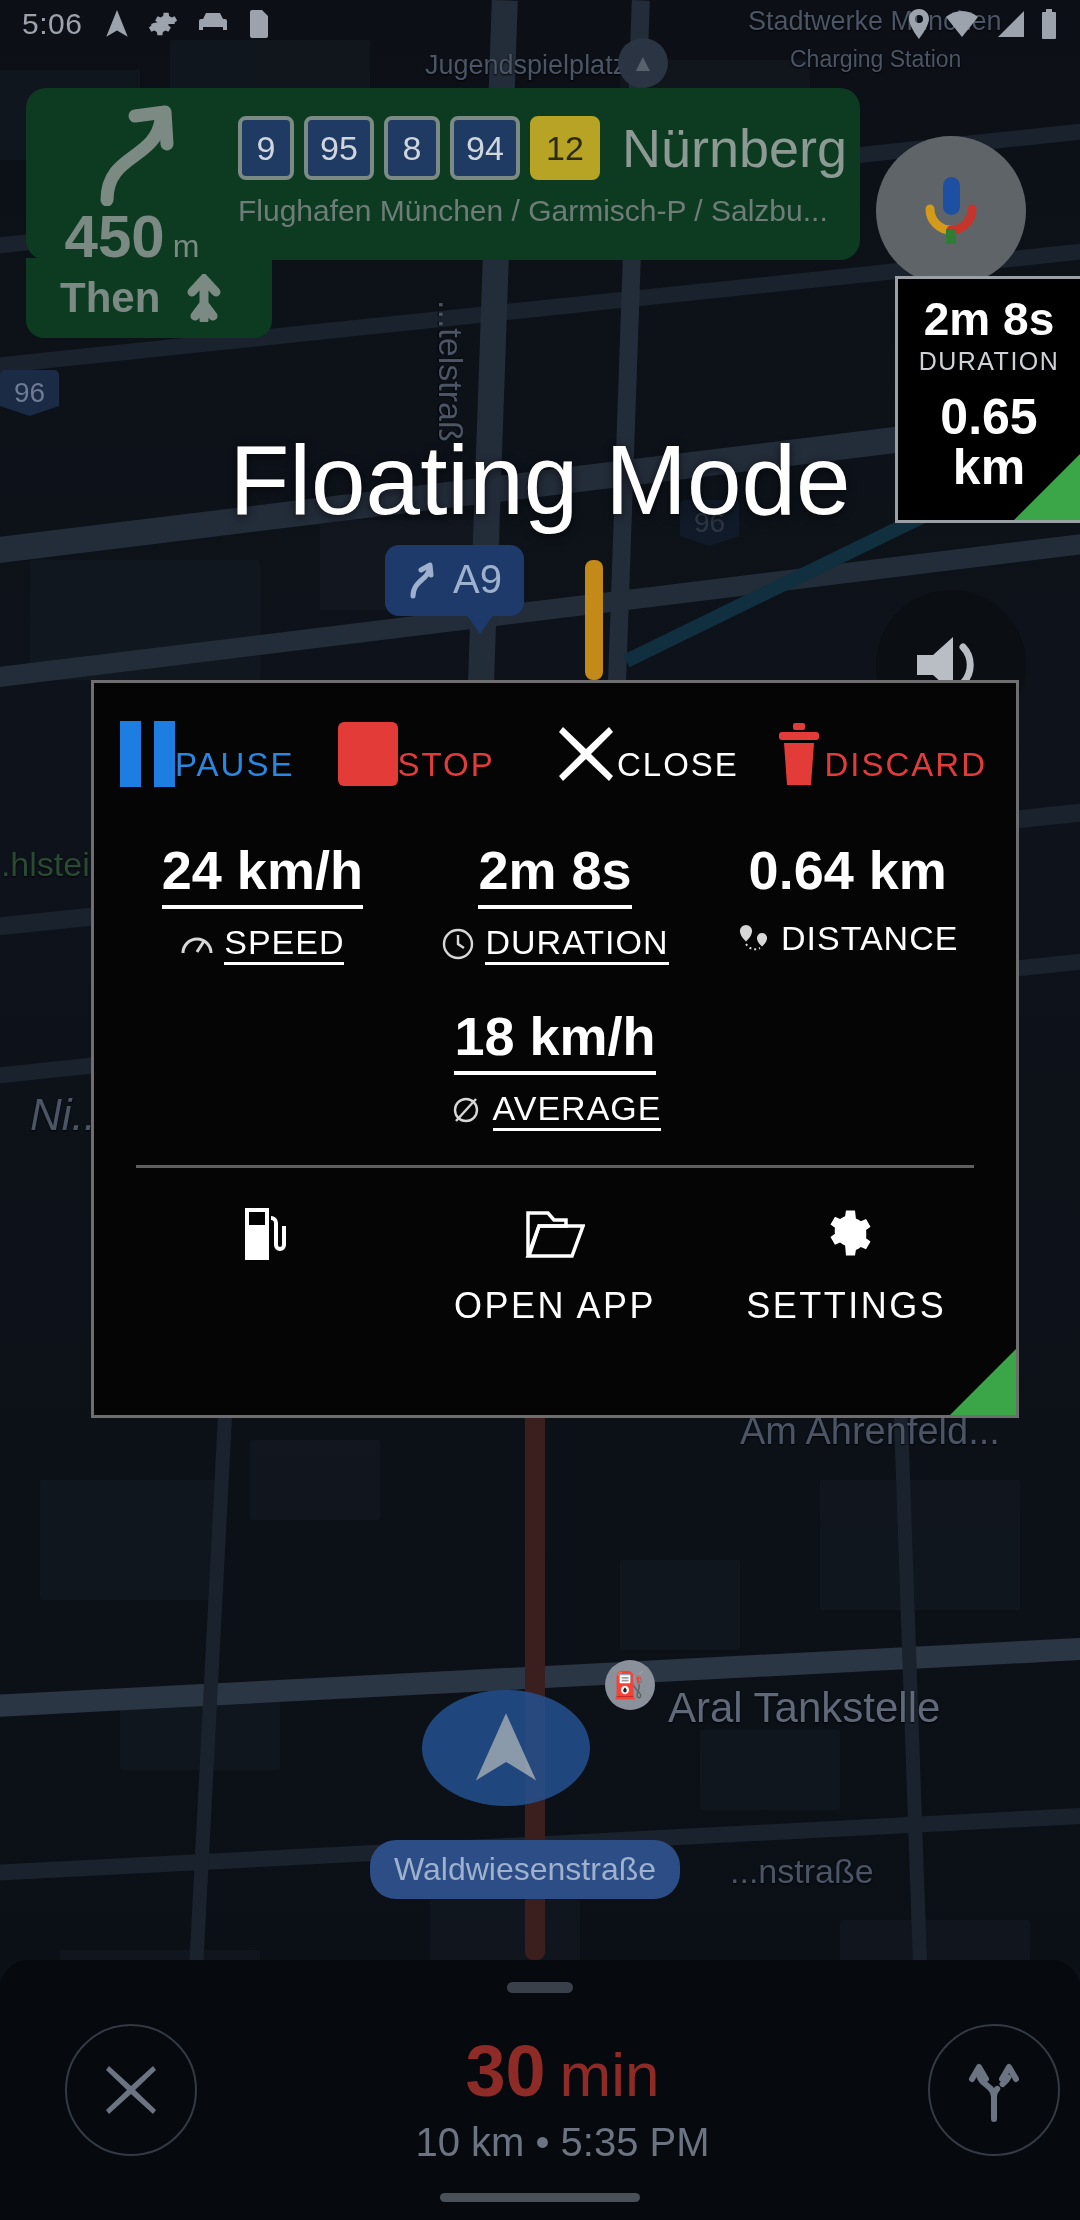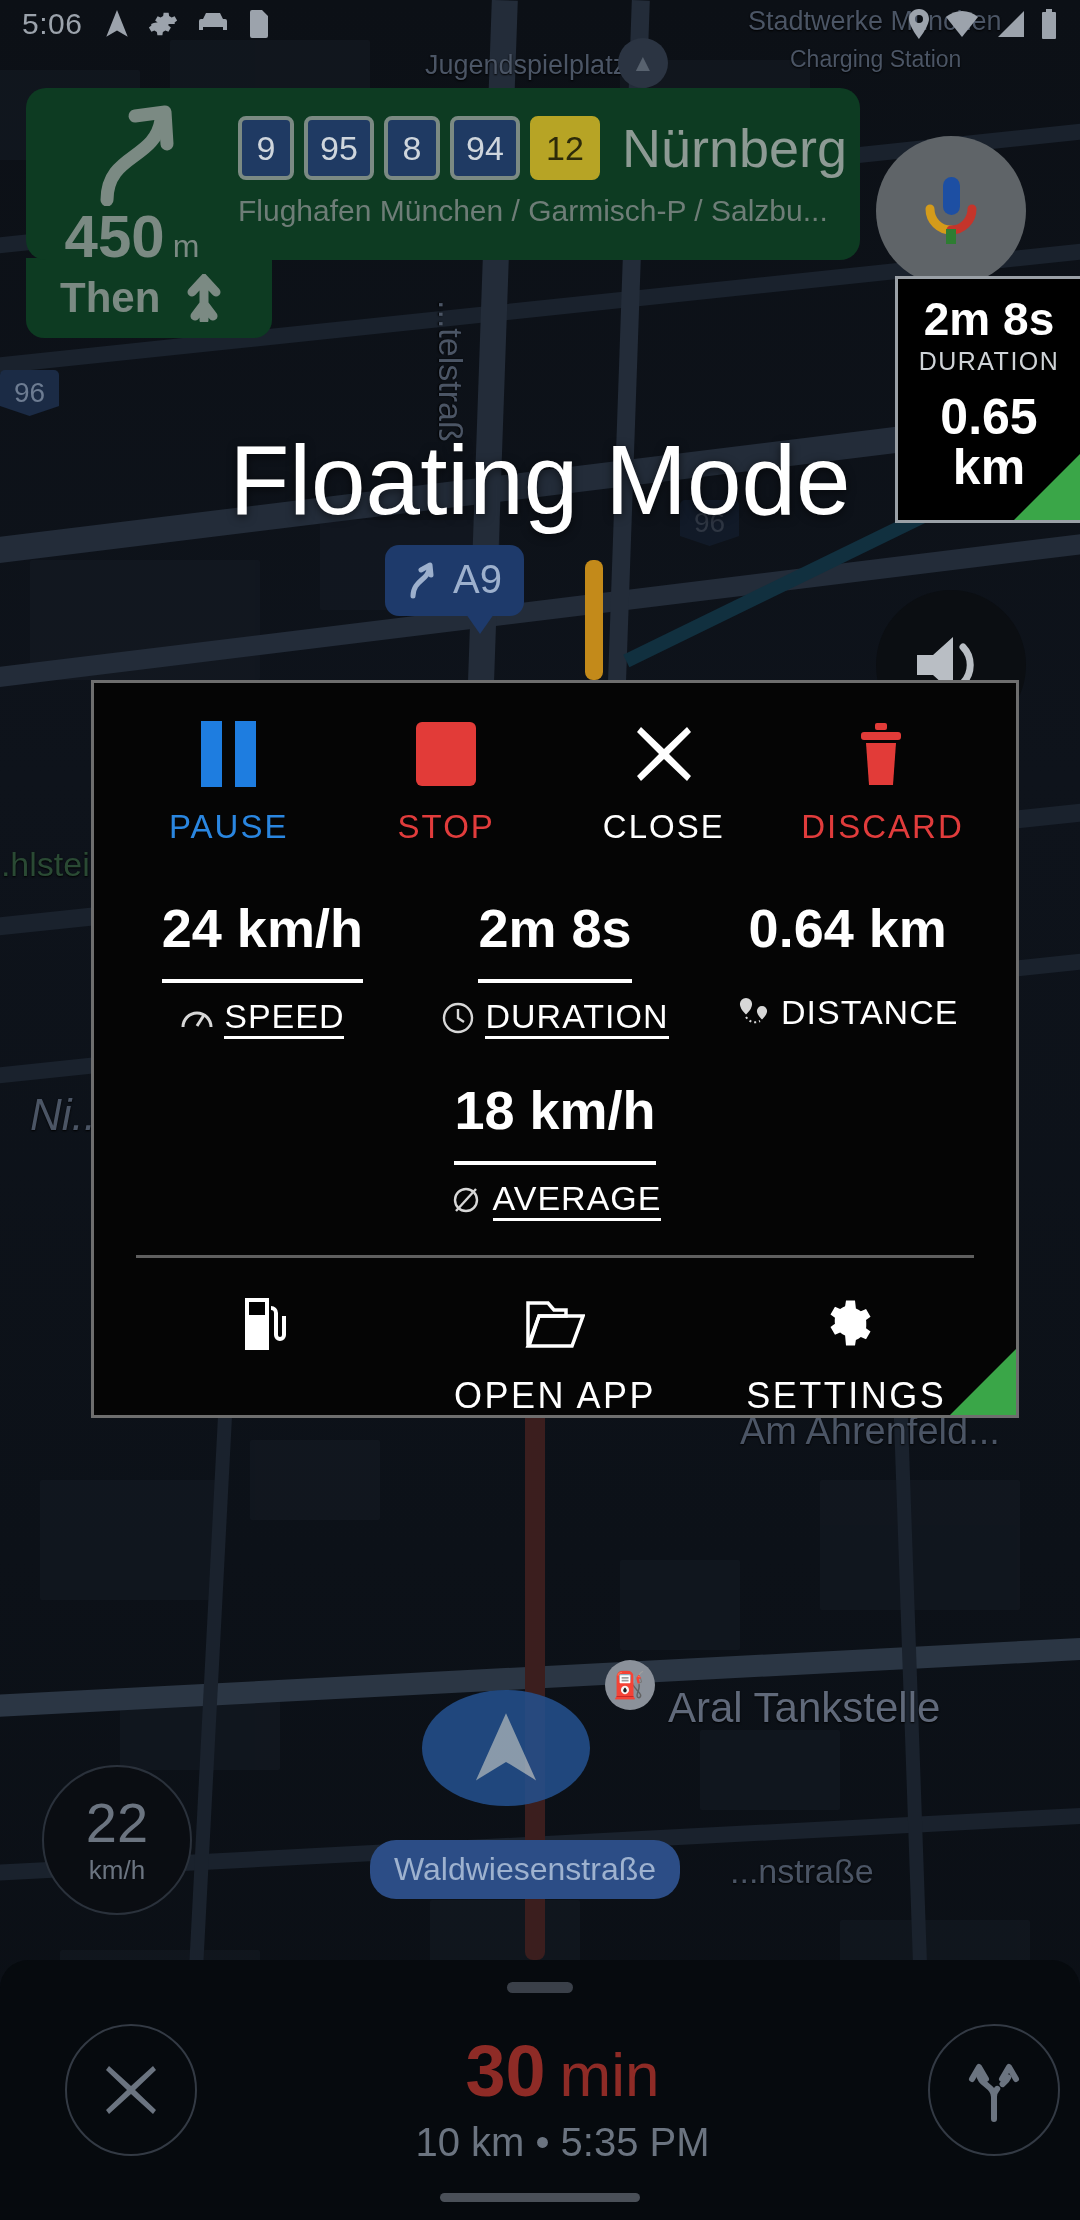--- a/index.html
+++ b/index.html
@@ -116,35 +116,35 @@
   .tw-val2 { color:#fff; font-size:50px; font-weight:bold; margin-top:16px;
      line-height:1.0; text-align:center; }
   .tw-corner { position:absolute; right:0; bottom:0; width:0;height:0;
      border-left:66px solid transparent; border-bottom:66px solid #3aa648; }
 
   
   .dialog { position:absolute; left:91px; top:680px; width:928px; height:738px;
     background:#050505; border:3px solid #6e6e6e; z-index:50; overflow:hidden; }
 
   .row-top { display:flex; padding:38px 26px 0 26px; }
-  .act { flex:1; display:flex; flex-direction:column; align-items:center; }
+  .act { flex:1; display:flex; align-items:center; }
   .act-ic { height:66px; display:flex; align-items:center; justify-content:center; }
   .act-lbl { margin-top:22px; font-size:33px; letter-spacing:2px; text-align:center;
      line-height:1.08; max-width:160px; }
   .c-blue { color:#2a86e0; } .c-red { color:#e13c3c; } .c-white { color:#fff; }
 
   .pause-ic { display:flex; gap:13px; }
   .pause-ic i { display:block; width:21px; height:66px; background:#1e7de0; }
   .stop-ic { width:60px;height:64px; background:#e23b38; border-radius:6px; }
 
   
   .stats { display:flex; margin-top:52px; padding:0 22px; }
   .stat { flex:1; display:flex; flex-direction:column; align-items:center; }
   .stat-val { color:#fff; font-size:54px; font-weight:bold;
-      border-bottom:4px solid #fff; padding-bottom:20px; }
+      border-bottom:4px solid #fff; padding-bottom:4px; }
   .stat-lbl-row { display:flex; align-items:center; gap:10px; margin-top:14px; }
   .stat-lbl { color:#fff; font-size:34px; letter-spacing:1px; }
   .stat-lbl.u { border-bottom:3px solid #fff; }
   .stat-ic { width:34px;height:34px; }
   .stat-ic svg { width:34px;height:34px; fill:none; stroke:#d7d7d7; stroke-width:2.2; }
 
   .avg-wrap { display:flex; flex-direction:column; align-items:center; margin-top:40px; }
 
   .divider { height:3px; background:#5f5f5f; margin:34px 42px 0 42px; }
 
@@ -472,24 +472,20 @@
             <path d="M12 8.6a3.4 3.4 0 100 6.8 3.4 3.4 0 000-6.8zm9 3.4c0-.5 0-.9-.1-1.3l2-1.5-2-3.4-2.3 1a7.8 7.8 0 00-2.2-1.3L16 2h-4l-.4 2.5c-.8.3-1.5.7-2.2 1.3l-2.3-1-2 3.4 2 1.5c-.1.4-.1.8-.1 1.3s0 .9.1 1.3l-2 1.5 2 3.4 2.3-1c.7.6 1.4 1 2.2 1.3L12 22h4l.4-2.5c.8-.3 1.5-.7 2.2-1.3l2.3 1 2-3.4-2-1.5c.1-.4.1-.8.1-1.3z"></path>
           </svg>
         </div>
         <div class="bact-lbl">SETTINGS</div>
       </div>
     </div>
 
     <div class="dlg-corner"></div>
   </div>
 
-  <div class="speed-badge">
-    <div class="sp-num">22</div>
-    <div class="sp-unit">km/h</div>
-  </div>
 
   <div class="bottom-sheet">
     <div class="grabber"></div>
 
     <div class="bs-round bs-left">
       <svg width="56" height="56" viewBox="0 0 56 56">
         <path d="M6 4 L28 24 L50 4 L53 8 L32 28 L53 48 L50 52 L28 32 L6 52 L3 48 L24 28 L3 8 Z" fill="#6b7480"></path>
       </svg>
     </div>
 

